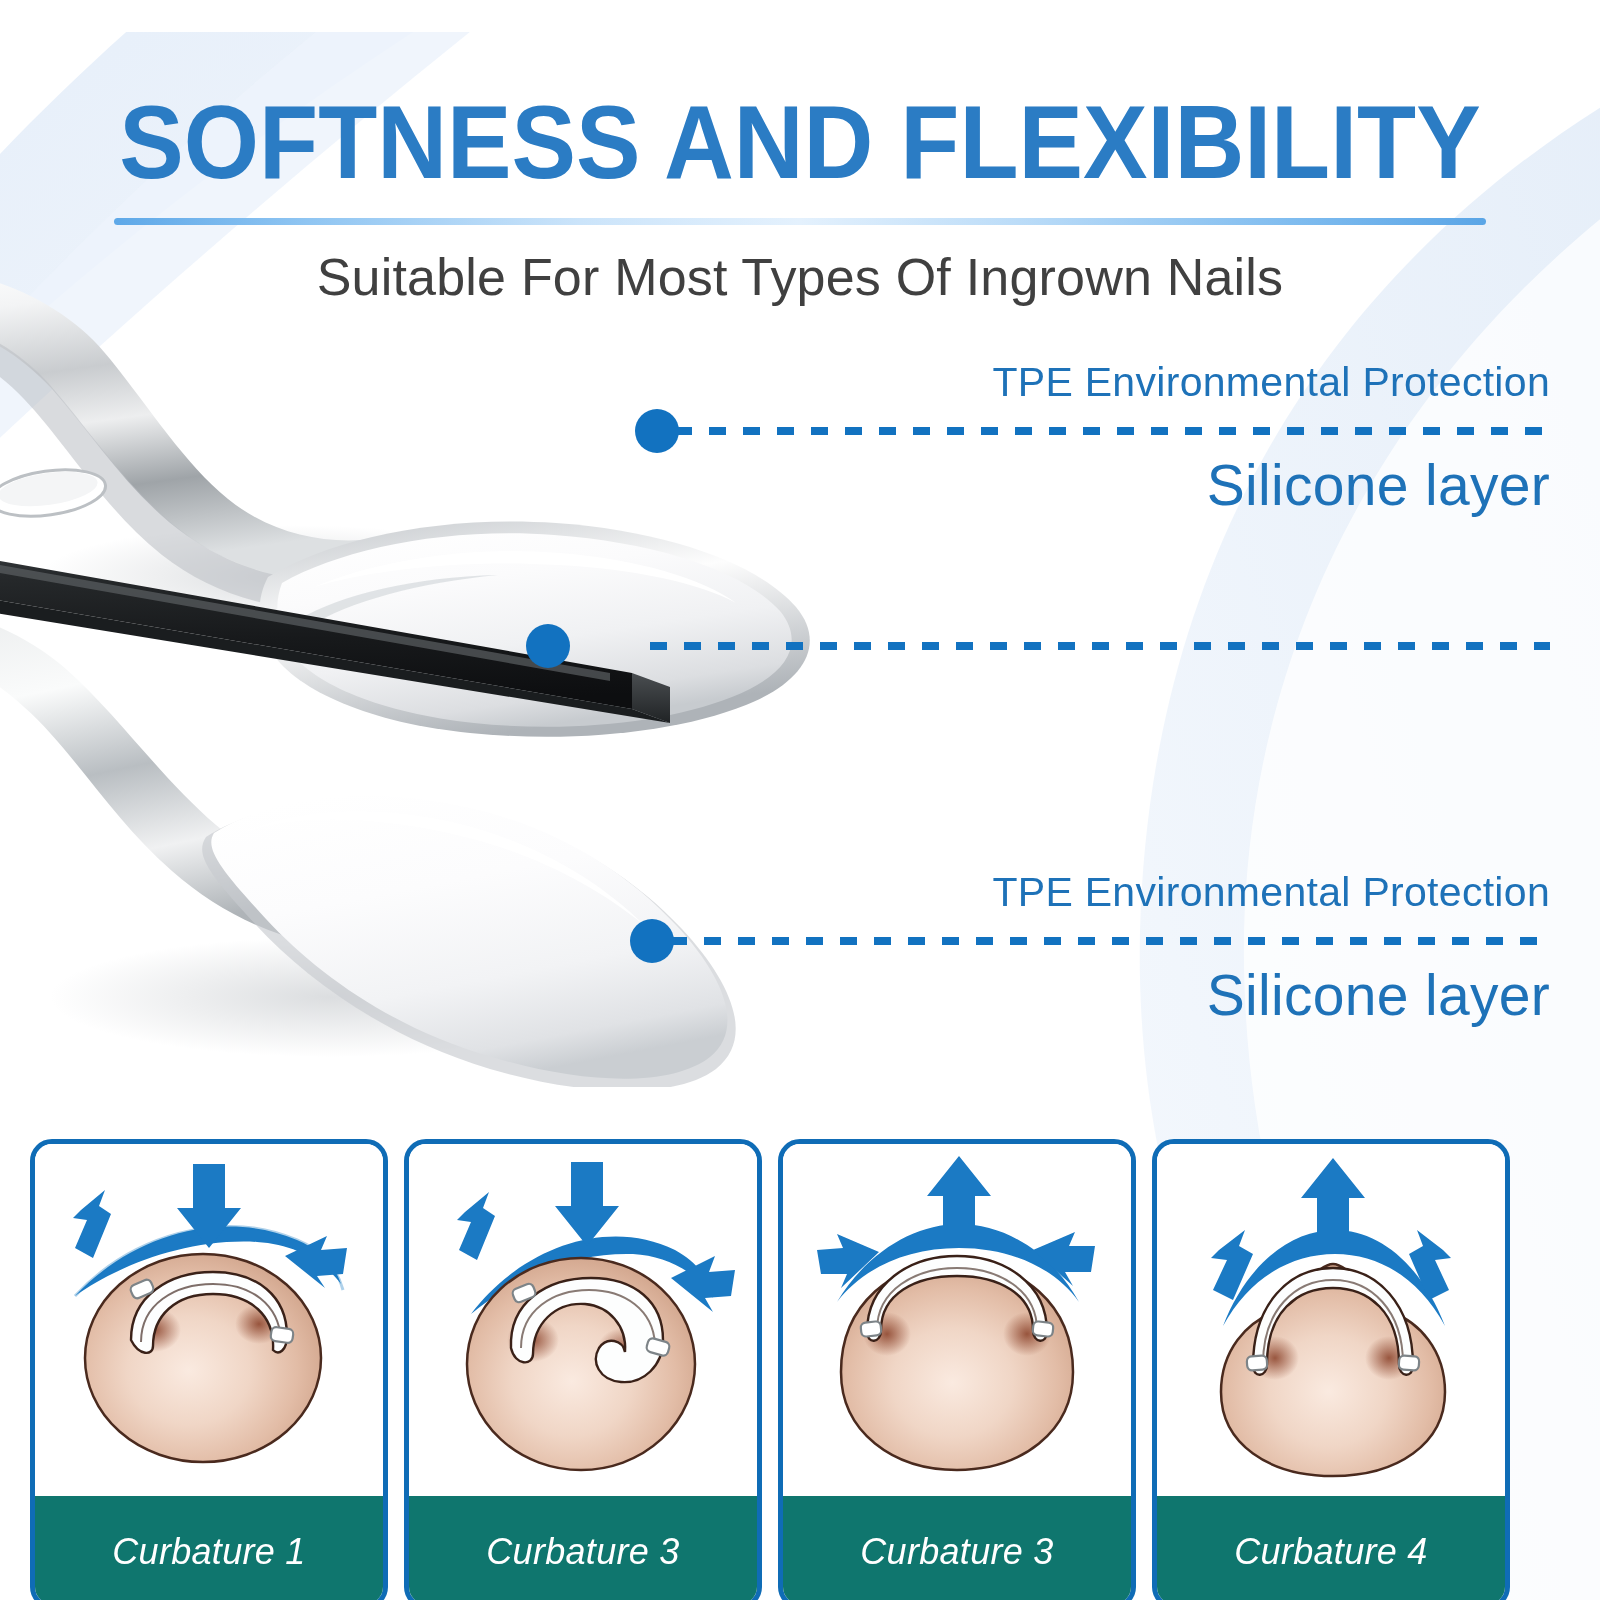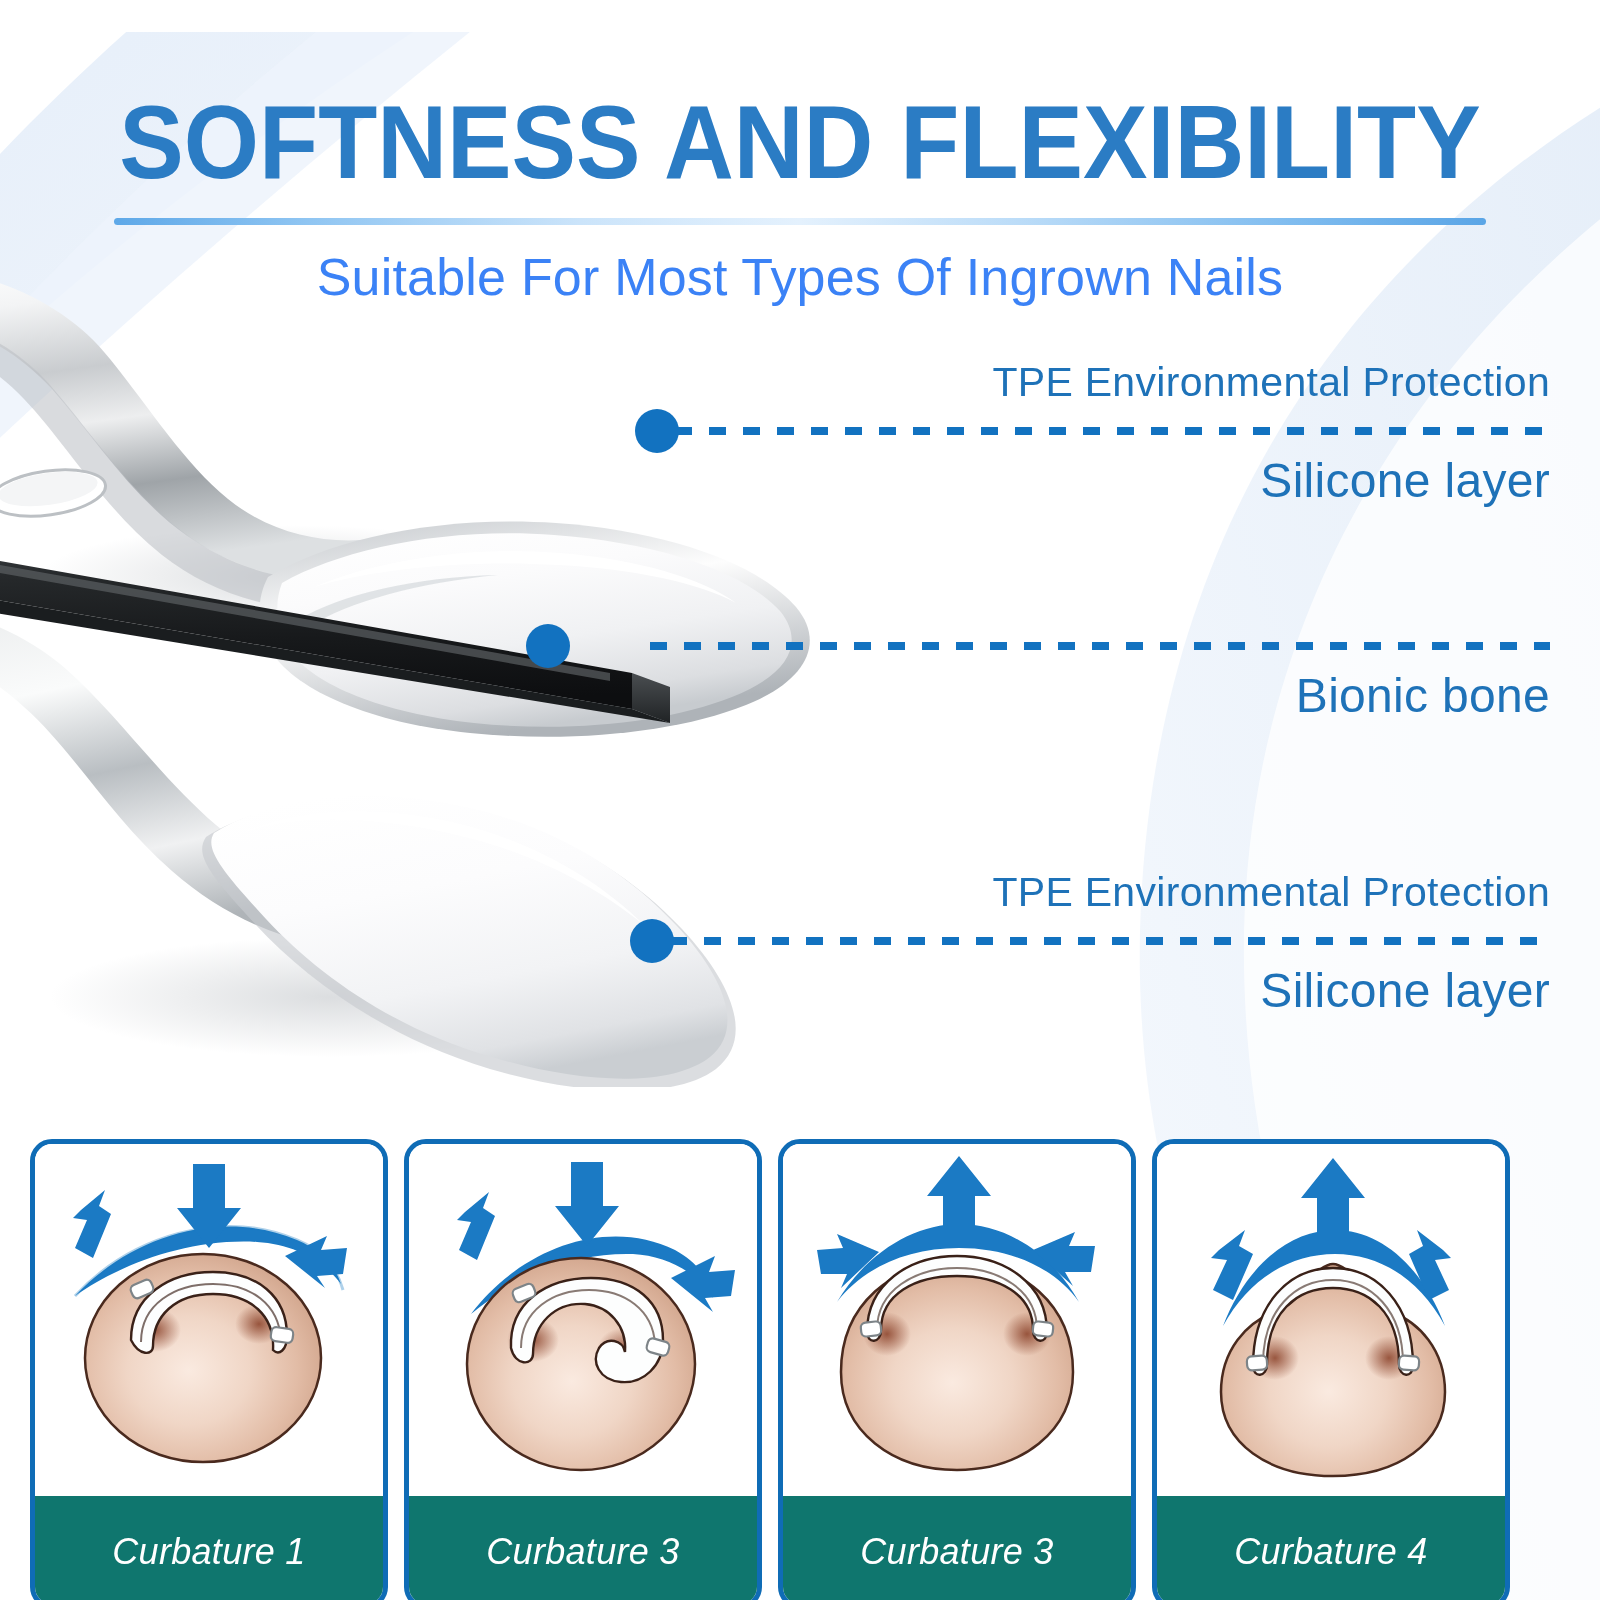--- a/index.html
+++ b/index.html
@@ -49,21 +49,21 @@
   .divider {
     width: 100%;
     height: 7px;
     border-radius: 4px;
     background: linear-gradient(to right,
       #5EA8E8 0%, #8FC5F2 14%, #CBE4FA 34%, #E4F1FD 50%,
       #BBDCF8 66%, #7FBCEF 86%, #5AA5E6 100%);
   }
   .subtitle {
     font-size: 52px;
-    color: #3b82f6;
+    color: #404040;
     margin: 22px 0 0 0;
     font-weight: normal;
     letter-spacing: 0.2px;
     white-space: nowrap;
     text-align: center;
   }
 
   
   .product-stage {
     position: absolute;
@@ -81,21 +81,21 @@
   .callout .c-top,
   .callout .c-bot {
     text-align: right;
     color: #1E72B8;
     font-family: "Liberation Sans Narrow", "Liberation Sans", sans-serif;
     font-weight: normal;
     white-space: nowrap;
     line-height: 1;
   }
   .callout .c-top { font-size: 41px; letter-spacing: 0.3px; }
-  .callout .c-bot { font-size: 48px; letter-spacing: 0.3px; }
+  .callout .c-bot { font-size: 57px; letter-spacing: 0.3px; }
   .dash-row {
     position: relative;
     height: 28px;
     margin: 14px 0 12px 0;
   }
   .dot {
     position: absolute;
     top: 50%;
     width: 44px; height: 44px;
     margin-top: -22px;
@@ -289,21 +289,20 @@
       <span class="dash-line" style="left: 615px; width: 875px;"></span>
     </div>
     <div class="c-bot">Silicone layer</div>
   </div>
 
   <div class="callout" style="left:60px; top:586px;">
     <div class="dash-row">
       <span class="dot" style="left:466px;"></span>
       <span class="dash-line" style="left: 590px; width: 900px;"></span>
     </div>
-    <div class="c-bot">Bionic bone</div>
   </div>
 
   <div class="callout" style="left:60px; top:840px;">
     <div class="c-top">TPE Environmental Protection</div>
     <div class="dash-row">
       <span class="dot" style="left:570px;"></span>
       <span class="dash-line" style="left: 610px; width: 880px;"></span>
     </div>
     <div class="c-bot">Silicone layer</div>
   </div>

